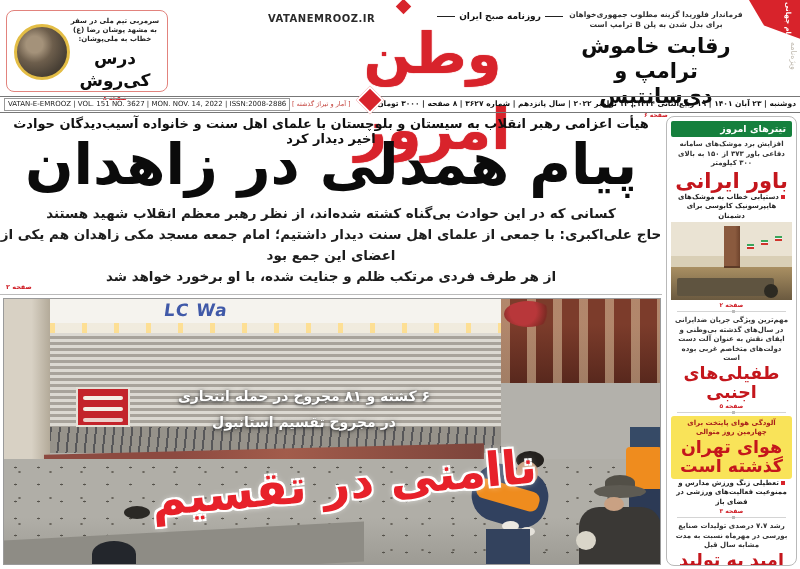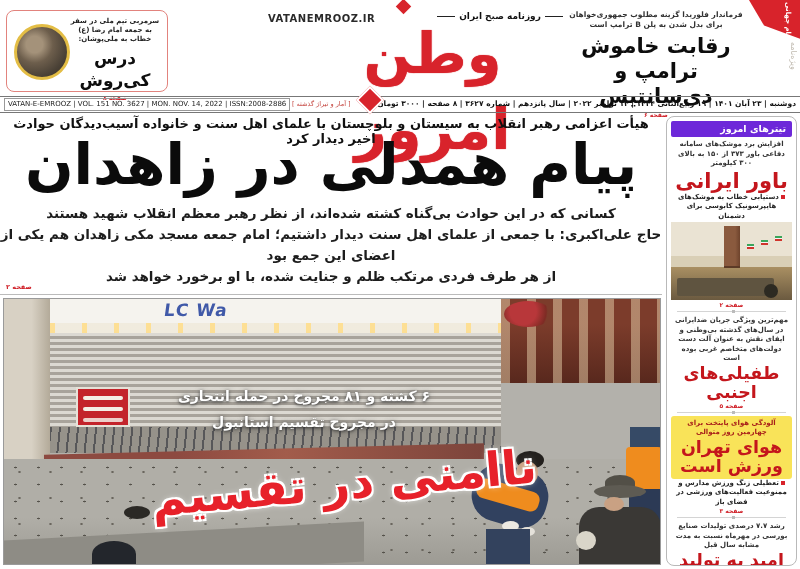--- a/index.html
+++ b/index.html
@@ -127,21 +127,21 @@
   .fm-ball { position:absolute; left:572px; top:232px; width:20px; height:19px; background:#d9d5c9; border-radius:50%; }
   .rw-top { position:absolute; left:626px; top:128px; width:30px; height:24px; background:#364a66; }
   .rw-vest { position:absolute; left:622px; top:148px; width:36px; height:44px; background:#ef8c1e; border-radius:4px; }
   .rw-pants { position:absolute; left:625px; top:190px; width:32px; height:60px; background:#2c3a55; }
   .bl-head { position:absolute; left:88px; top:242px; width:44px; height:26px; background:#23262c; border-radius:50% 50% 0 0; }
 
   
   .sidebar { position:absolute; left:666px; top:116px; width:131px; height:450px;
     border:1px solid #b9b9b9; border-radius:8px; background:#fff; overflow:hidden;
     direction:rtl; text-align:center; padding:4px 4px 2px; display:flex; flex-direction:column; gap:2px; }
-  .sb-header { background:#6d28d9; color:#fff; font-size:9.5px; font-weight:bold;
+  .sb-header { background:#15803d; color:#fff; font-size:9.5px; font-weight:bold;
     padding:2px 6px 3px; text-align:right; border-radius:2px; }
   .sb-intro { font-size:7px; line-height:9.5px; font-weight:bold; color:#333; padding:1px 2px 0; }
   .sb-head { color:#c4161c; font-weight:900; }
   .sb-head-xl { font-size:21px; line-height:24px; }
   .sb-head-lg { font-size:17.5px; line-height:19px; }
   .sb-bullet { font-size:7px; line-height:9.5px; font-weight:bold; color:#222; padding:0 2px; }
   .bullet-sq { display:inline-block; width:4px; height:4px; background:#d8232b; margin-left:2px; }
   .sb-marker { font-size:6px; color:#cf1d25; font-weight:bold; }
   .sb-divider { border-top:1px solid #d4d4d4; margin:1px 6px; position:relative; }
   .sb-divider::after { content:""; position:absolute; left:50%; top:-2px; width:3px; height:3px; background:#bbb; }
@@ -158,21 +158,21 @@
   .sb-yellow .sb-intro { color:#a8201a; }
 </style>
 </head>
 <body>
 
 <div class="page">
 
   <div class="promo-left">
     <div class="promo-photo"></div>
     <div class="txt">
-      <div class="promo-line">سرمربی تیم ملی در سفر به جمعه امام رضا (ع)</div>
+      <div class="promo-line">سرمربی تیم ملی در سفر به مشهد پوشان رضا (ع)</div>
       <div class="promo-line">خطاب به ملی‌پوشان:</div>
       <div class="promo-head">درس کی‌روش</div>
       <div class="promo-marker">صفحه ۸</div>
     </div>
   </div>
 
   <div class="masthead-site">VATANEMROOZ.IR</div>
   <div class="masthead-tagline">روزنامه صبح ایران</div>
   <div class="logo-diamond-top"></div>
   <div class="logo">وطن امروز</div>
@@ -272,21 +272,21 @@
     <div>
       <p class="sb-intro">مهم‌ترین ویژگی جریان ضدایرانی در سال‌های گذشته بی‌وطنی و ایفای نقش به عنوان آلت دست دولت‌های متخاصم غربی بوده است</p>
       <h3 class="sb-head sb-head-lg">طفیلی‌های اجنبی</h3>
       <div class="sb-marker">صفحه ۵</div>
     </div>
     <div class="sb-divider"></div>
 
     <div>
       <div class="sb-yellow">
         <p class="sb-intro">آلودگی هوای پایتخت برای چهارمین روز متوالی</p>
-        <h3 class="sb-head sb-head-lg">هوای تهران ورزش است</h3>
+        <h3 class="sb-head sb-head-lg">هوای تهران گذشته است</h3>
       </div>
       <p class="sb-bullet"><span class="bullet-sq"></span><span>تعطیلی زنگ ورزش مدارس و ممنوعیت فعالیت‌های ورزشی در فضای باز</span></p>
       <div class="sb-marker">صفحه ۳</div>
     </div>
     <div class="sb-divider"></div>
 
     <div>
       <p class="sb-intro">رشد ۷.۷ درصدی تولیدات صنایع بورسی در مهرماه نسبت به مدت مشابه سال قبل</p>
       <h3 class="sb-head sb-head-lg">امید به تولید</h3>
 

